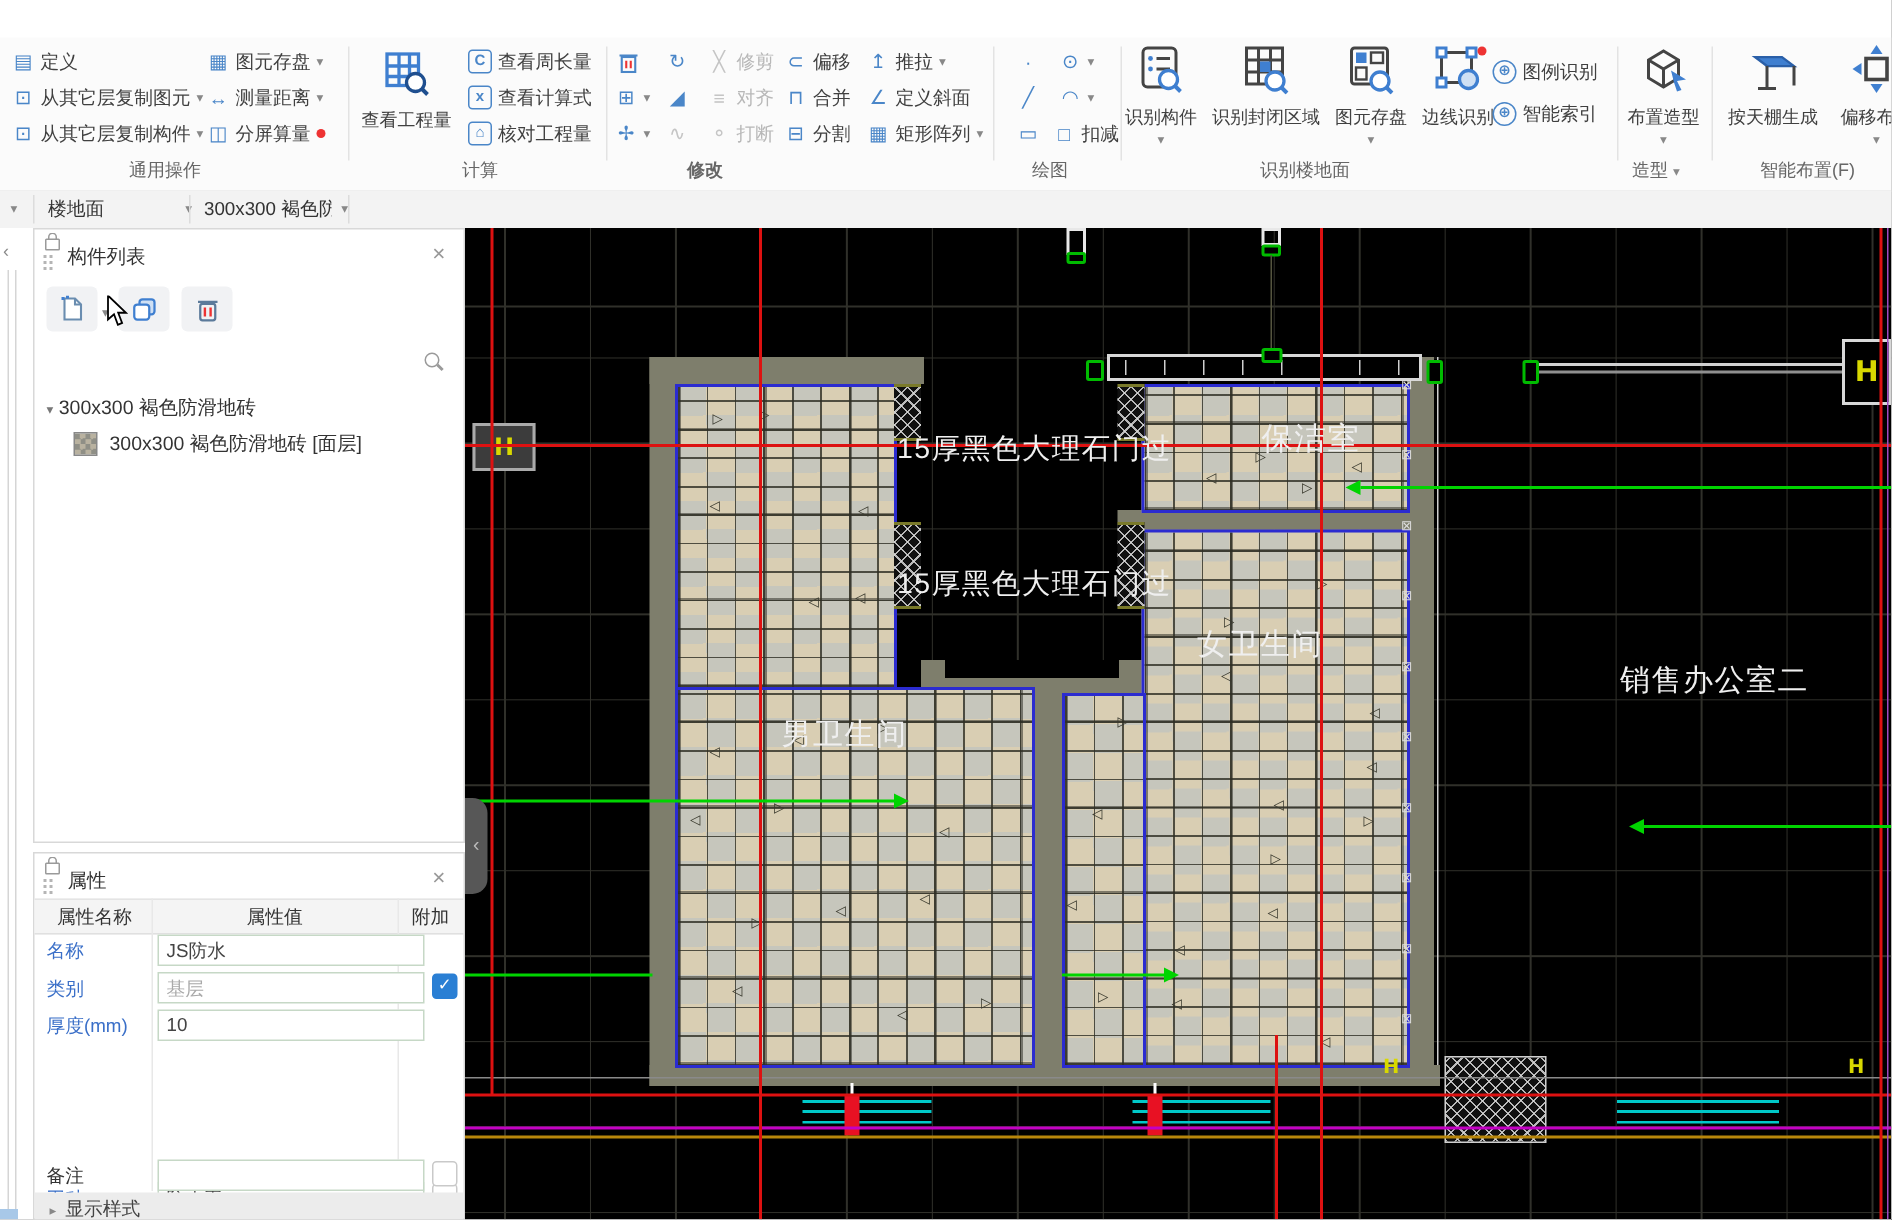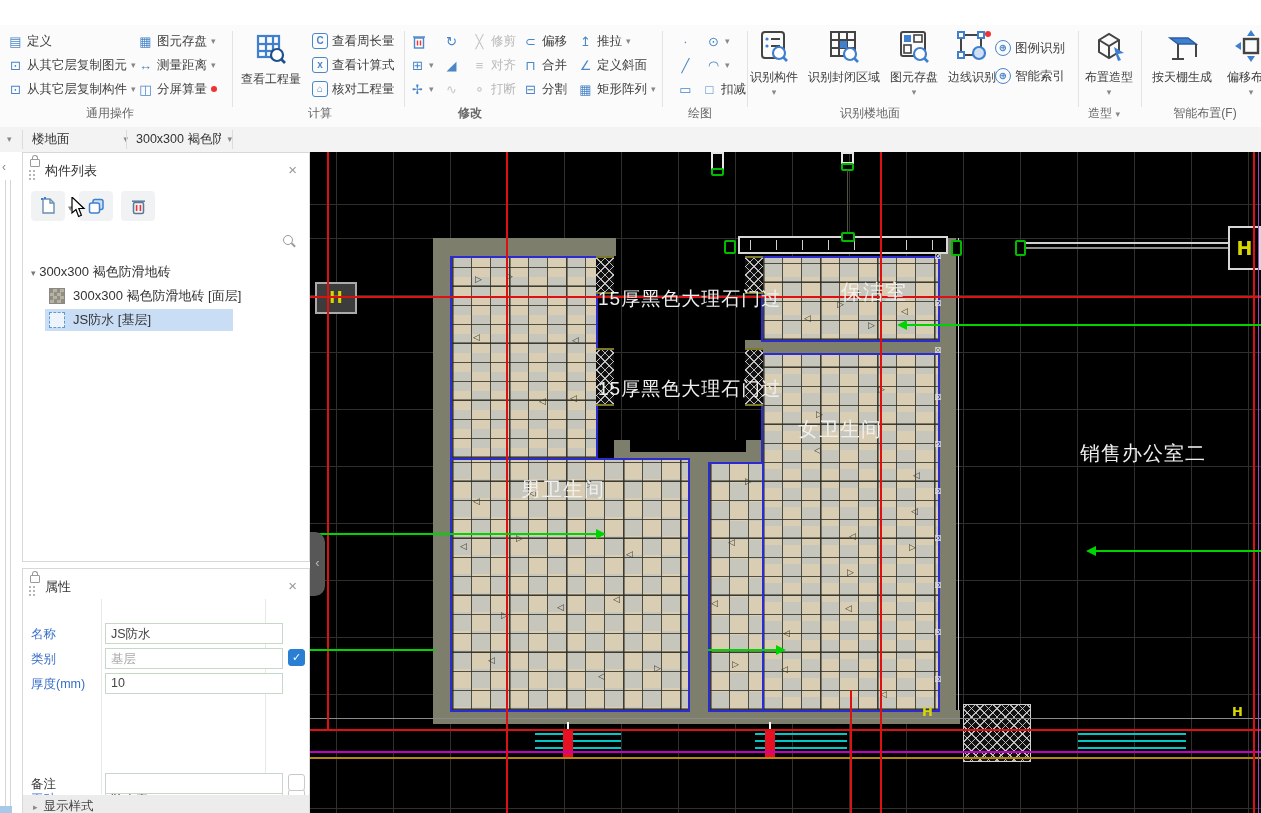--- a/index.html
+++ b/index.html
@@ -397,32 +397,33 @@
 
     <svg width="15" height="21" viewBox="0 0 15 21" style="position:absolute;left:48px;top:44px;z-index:5;">
       <polygon points="1,0 1,16 5,12.5 7.6,19.5 10.4,18.3 7.8,11.5 13,11.5" fill="#fff" stroke="#000" stroke-width="1.2"></polygon>
     </svg>
     <span class="mag"></span>
     <div class="treegroup"><span class="caret" style="color:#777;">▾</span> <span>300x300 褐色防滑地砖</span></div>
     <div class="treeitem" style="top:132px;">
       <span class="tico face"></span>
       <span>300x300 褐色防滑地砖 [面层]</span>
     </div>
-    <div class="treeitem sel" style="top:156px;">
-      <span class="tico base"></span>
-      <span>JS防水 [基层]</span>
-    </div>
   </div>
 
   <div class="panel" style="top:568px;height:245px;">
     <div class="phead" style="height:30px;">
       <span class="lock"></span>
       <span class="grip"></span>
       <span class="ptitle">属性</span>
       <span class="pclose">×</span>
+    </div>
+    <div class="pthead">
+      <span class="pcol" style="left:0;width:80px;">属性名称</span>
+      <span class="pcol" style="left:80px;width:160px;">属性值</span>
+      <span class="pcol" style="left:242px;width:44px;">附加</span>
     </div>
     <div class="pvline" style="left:78px;"></div>
     <div class="pvline" style="left:242px;"></div>
 
     <div class="prow" style="top:52px;">
       <span class="pname blue">名称</span>
       <span class="pinput">
           <span class="pval">JS防水</span>
         </span>
     </div>

